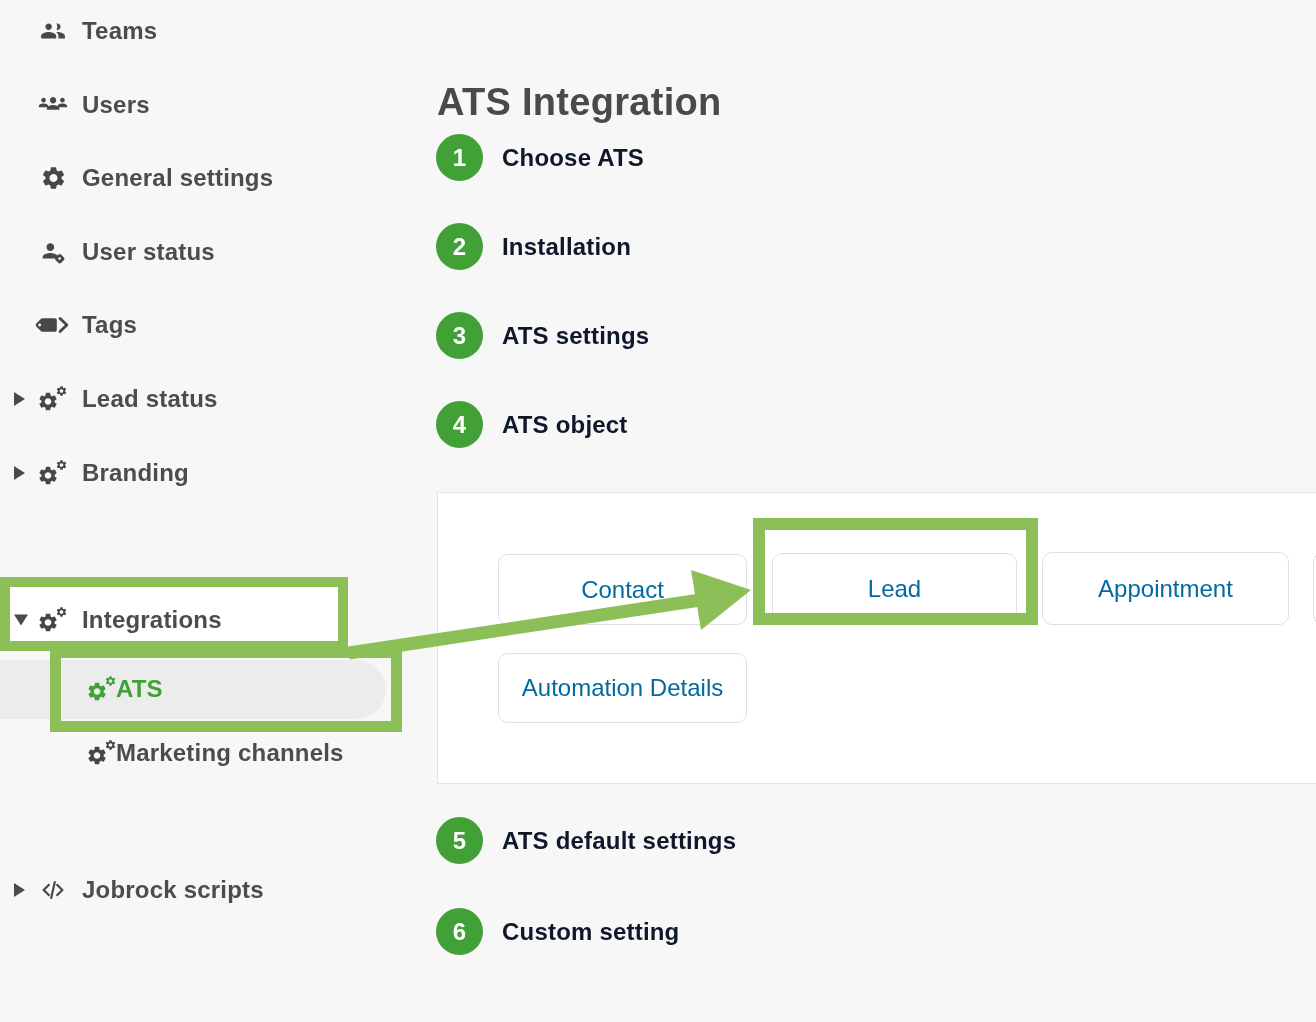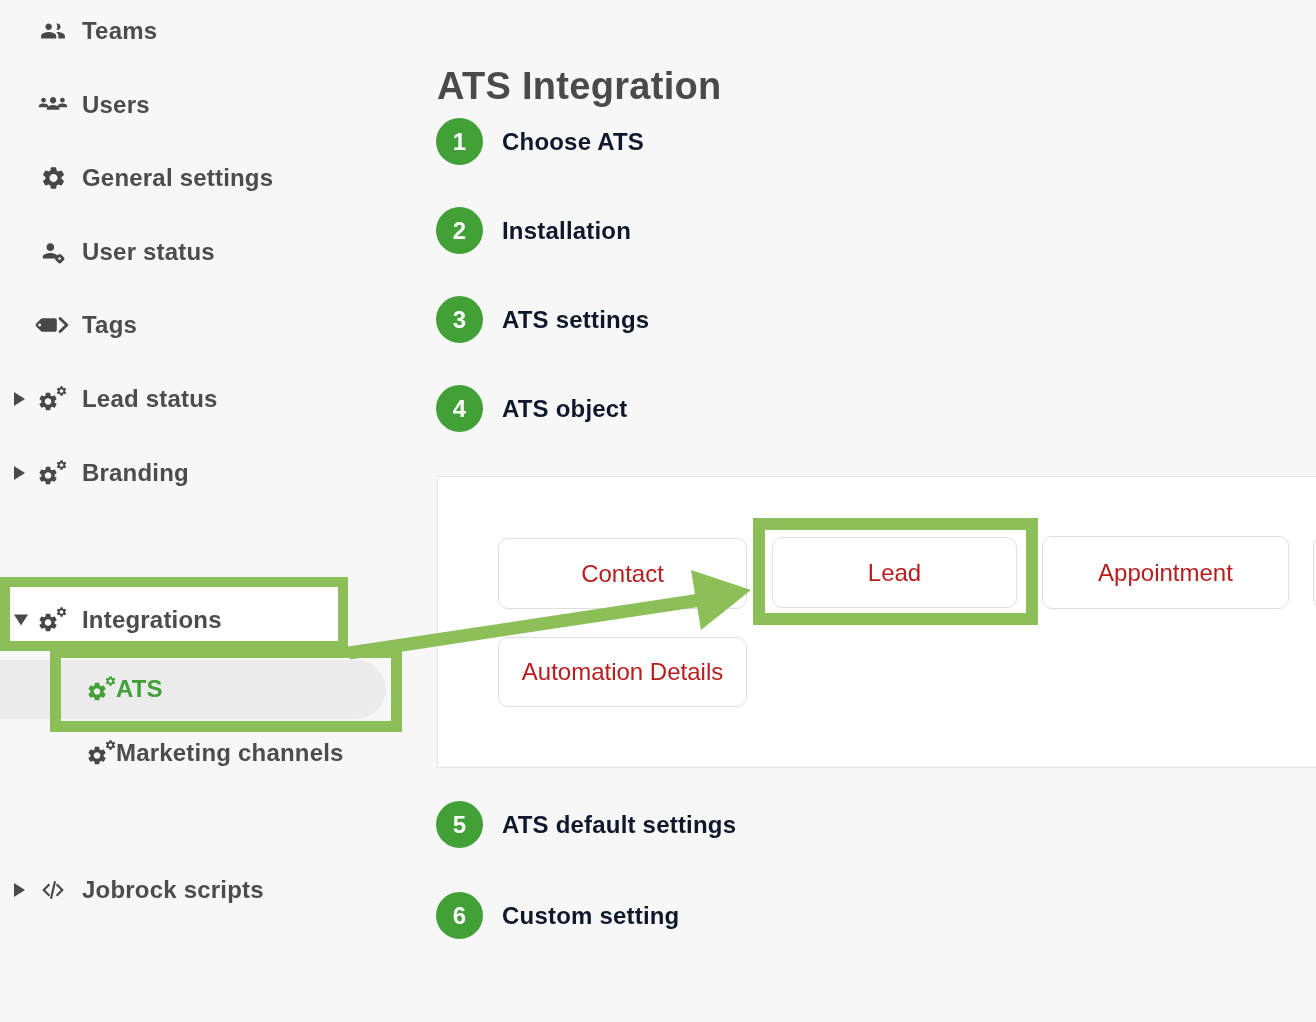--- a/index.html
+++ b/index.html
@@ -28,28 +28,28 @@
   .ats-pill{position:absolute;left:0;top:660px;width:386px;height:59px;background:#ECECEC;border-radius:0 29.5px 29.5px 0;z-index:2;}
 
   
   .ann{position:absolute;border:10px solid #8CBF57;pointer-events:none;}
   .ann-integrations{left:0;top:577px;width:348px;height:74px;background:#FFFFFF;z-index:1;box-sizing:border-box;}
   .ann-ats{left:50px;top:647px;width:352px;height:85px;border-width:11px;background:transparent;z-index:7;box-sizing:border-box;}
   .ann-lead{left:753px;top:518px;width:285px;height:107px;border-width:12px;background:transparent;z-index:9;box-sizing:border-box;}
   .arrow-svg{position:absolute;left:0;top:0;width:1316px;height:1022px;z-index:8;pointer-events:none;}
 
   
-  .main{position:absolute;left:0;top:0;width:1316px;height:838px;z-index:4;}
+  .main{position:absolute;left:0;top:16px;width:1316px;height:838px;z-index:4;}
   .page-title{position:absolute;left:437px;top:40px;font-size:38px;font-weight:600;color:#4A4A4A;letter-spacing:.3px;}
   .step{position:absolute;left:436px;height:47px;display:flex;align-items:center;cursor:pointer;}
   .step-circle{width:47px;height:47px;border-radius:50%;background:#41A036;color:#FFFFFF;font-size:24px;font-weight:700;display:flex;align-items:center;justify-content:center;flex:0 0 auto;}
   .step-label{margin-left:19px;font-size:24px;font-weight:600;color:#0f172a;white-space:nowrap;letter-spacing:.2px;}
 
   .panel{position:absolute;left:437px;top:476px;width:915px;height:292px;background:#FFFFFF;border:1px solid #E4E4E4;box-sizing:border-box;}
-  .obj-btn{position:absolute;background:#FFFFFF;border:1px solid #DFDFDF;border-radius:10px;display:flex;align-items:center;justify-content:center;font-size:24px;font-weight:500;color:#b91c1c;cursor:pointer;font-family:"Liberation Sans","DejaVu Sans",sans-serif;padding:12px;}
+  .obj-btn{position:absolute;background:#FFFFFF;border:1px solid #DFDFDF;border-radius:10px;display:flex;align-items:center;justify-content:center;font-size:24px;font-weight:500;color:#0369a1;cursor:pointer;font-family:"Liberation Sans","DejaVu Sans",sans-serif;padding:12px;}
   .btn-contact{left:60px;top:61px;width:249px;height:71px;}
   .btn-lead{left:334px;top:60px;width:245px;height:71px;}
   .btn-appointment{left:604px;top:59px;width:247px;height:73px;}
   .btn-partial{left:875px;top:59px;width:120px;height:73px;}
   .btn-automation{left:60px;top:160px;width:249px;height:70px;}
 </style>
 </head>
 <body>
 
 <div class="ann ann-integrations"></div>

